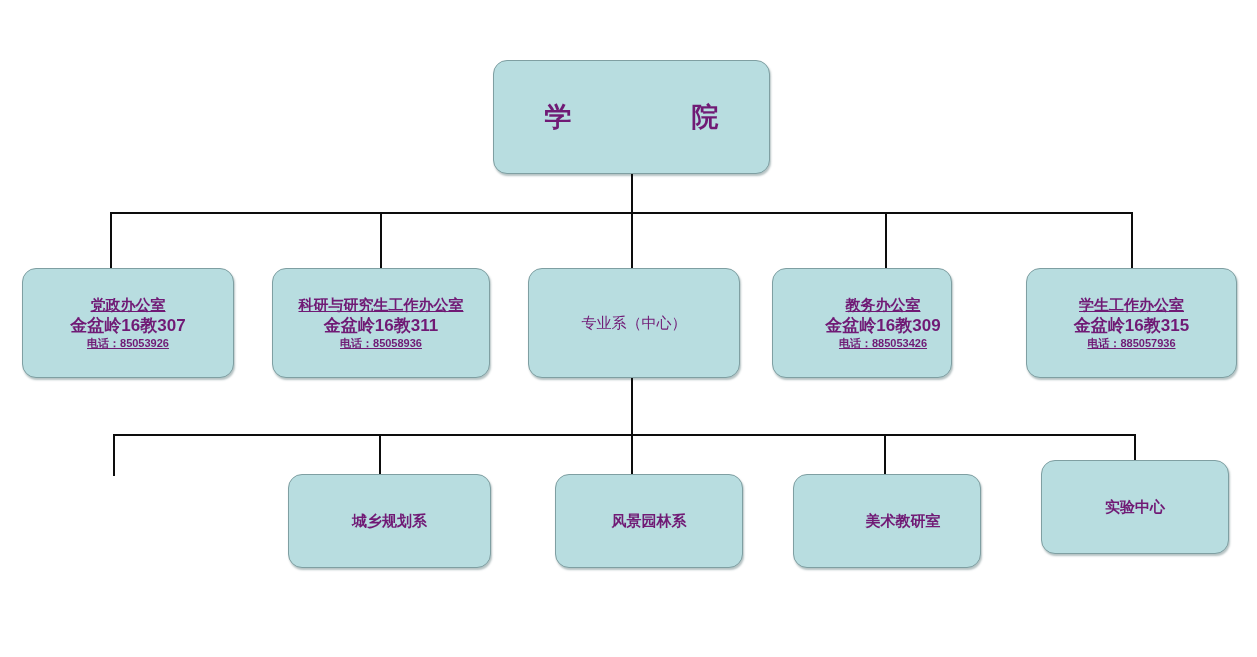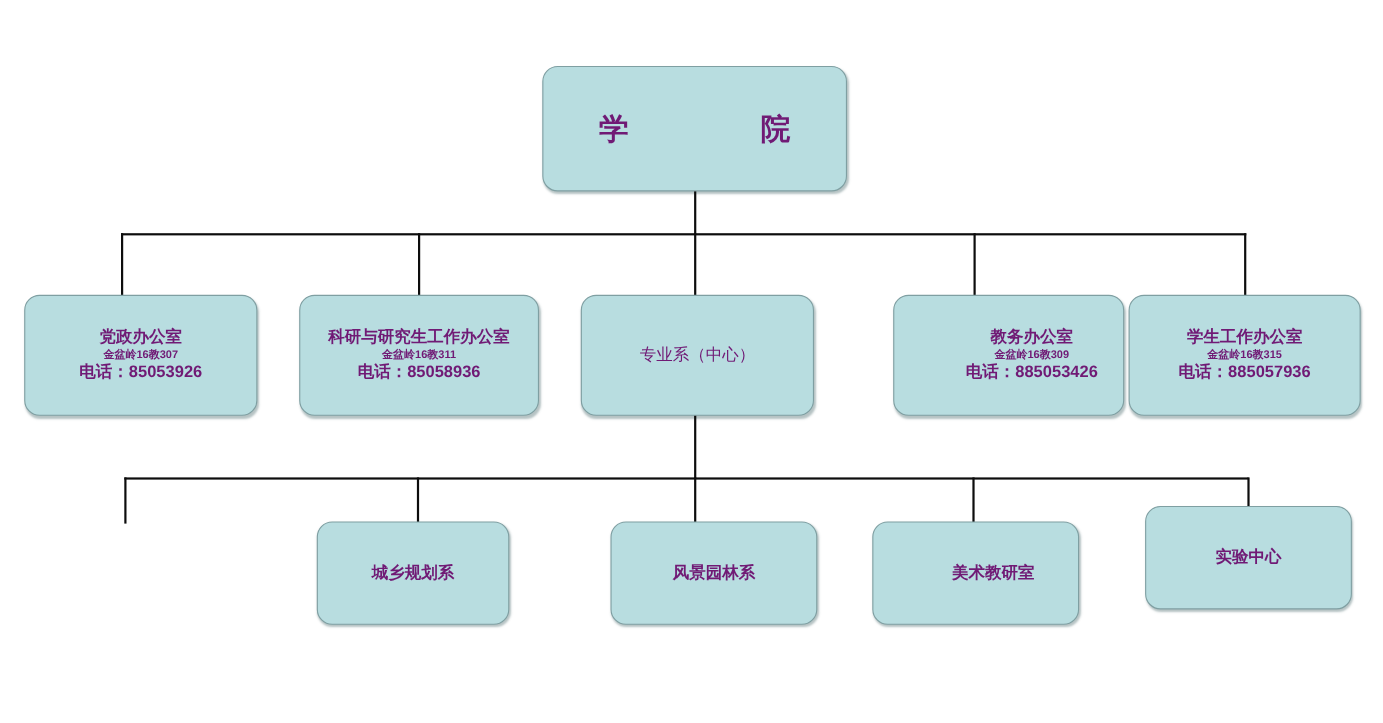--- a/index.html
+++ b/index.html
@@ -53,28 +53,30 @@
     font-size: 27px;
     font-weight: bold;
     letter-spacing: 22px;
     text-indent: 22px;
   }
 
   
   .node.office .ln-title {
     font-size: 15px;
     font-weight: bold;
+    text-decoration: underline;
   }
   .node.office .ln-room {
-    font-size: 10px;
+    font-size: 17px;
     font-weight: bold;
   }
   .node.office .ln-phone {
-    font-size: 15px;
+    font-size: 11px;
     font-weight: bold;
+    text-decoration: underline;
   }
 
   
   .node.plain .ln {
     font-size: 15px;
     font-weight: normal;
   }
 
   
   .node.dept .ln {
@@ -109,21 +111,21 @@
   <div class="node office" style="left:272px; top:268px; width:218px; height:110px;">
     <span class="ln ln-title">科研与研究生工作办公室</span>
     <span class="ln ln-room">金盆岭16教311</span>
     <span class="ln ln-phone">电话：85058936</span>
   </div>
 
   <div class="node plain" style="left:528px; top:268px; width:212px; height:110px;">
     <span class="ln">专业系（中心）</span>
   </div>
 
-  <div class="node office" style="left:812px; top:268px; width:210px; height:110px;padding-left:48px;">
+  <div class="node office" style="left:772px; top:268px; width:180px; height:110px;padding-left:48px;">
     <span class="ln ln-title">教务办公室</span>
     <span class="ln ln-room">金盆岭16教309</span>
     <span class="ln ln-phone">电话：885053426</span>
   </div>
 
   <div class="node office" style="left:1026px; top:268px; width:211px; height:110px;">
     <span class="ln ln-title">学生工作办公室</span>
     <span class="ln ln-room">金盆岭16教315</span>
     <span class="ln ln-phone">电话：885057936</span>
   </div>
@@ -131,21 +133,21 @@
   <div class="conn-v" style="left:631px; top:378px; height:57px;"></div>
   <div class="conn-h" style="left:113px; top:434px; width:1022px;"></div>
 
   <div class="conn-v" style="left:113px; top:434px; height:42px;"></div>
   <div class="conn-v" style="left:379px; top:434px; height:42px;"></div>
   <div class="conn-v" style="left:631px; top:434px; height:42px;"></div>
   <div class="conn-v" style="left:884px; top:434px; height:42px;"></div>
   <div class="conn-v" style="left:1134px; top:434px; height:42px;"></div>
 
 
-  <div class="node dept" style="left:288px; top:474px; width:175px; height:94px;">
+  <div class="node dept" style="left:288px; top:474px; width:203px; height:94px;">
     <span class="ln">城乡规划系</span>
   </div>
 
   <div class="node dept" style="left:555px; top:474px; width:188px; height:94px;">
     <span class="ln">风景园林系</span>
   </div>
 
   <div class="node dept" style="left:793px; top:474px; width:188px; height:94px;padding-left:38px;">
     <span class="ln">美术教研室</span>
   </div>

